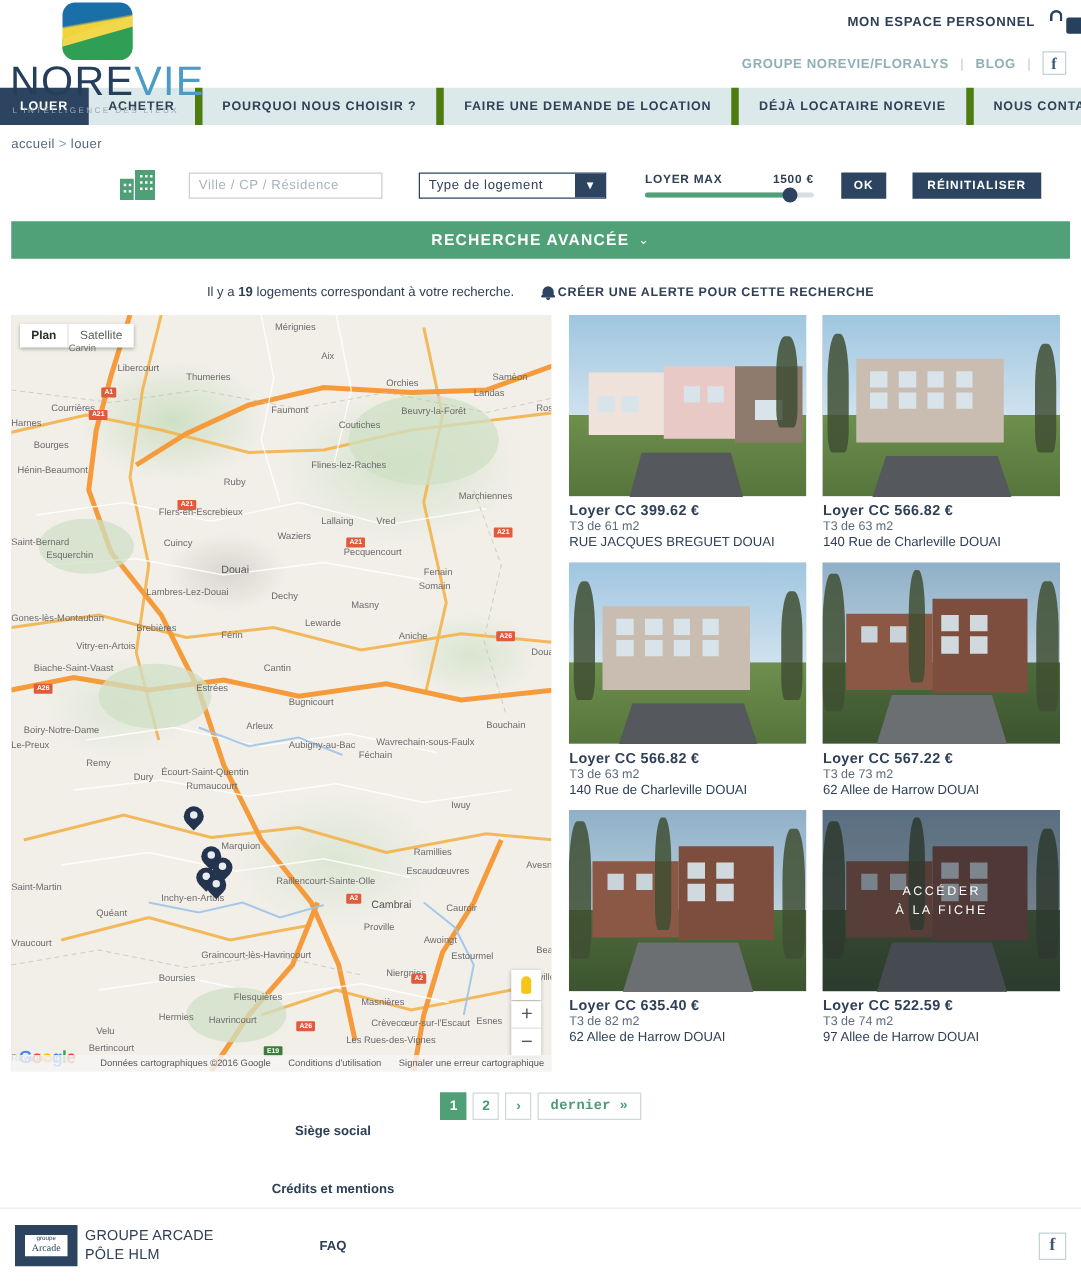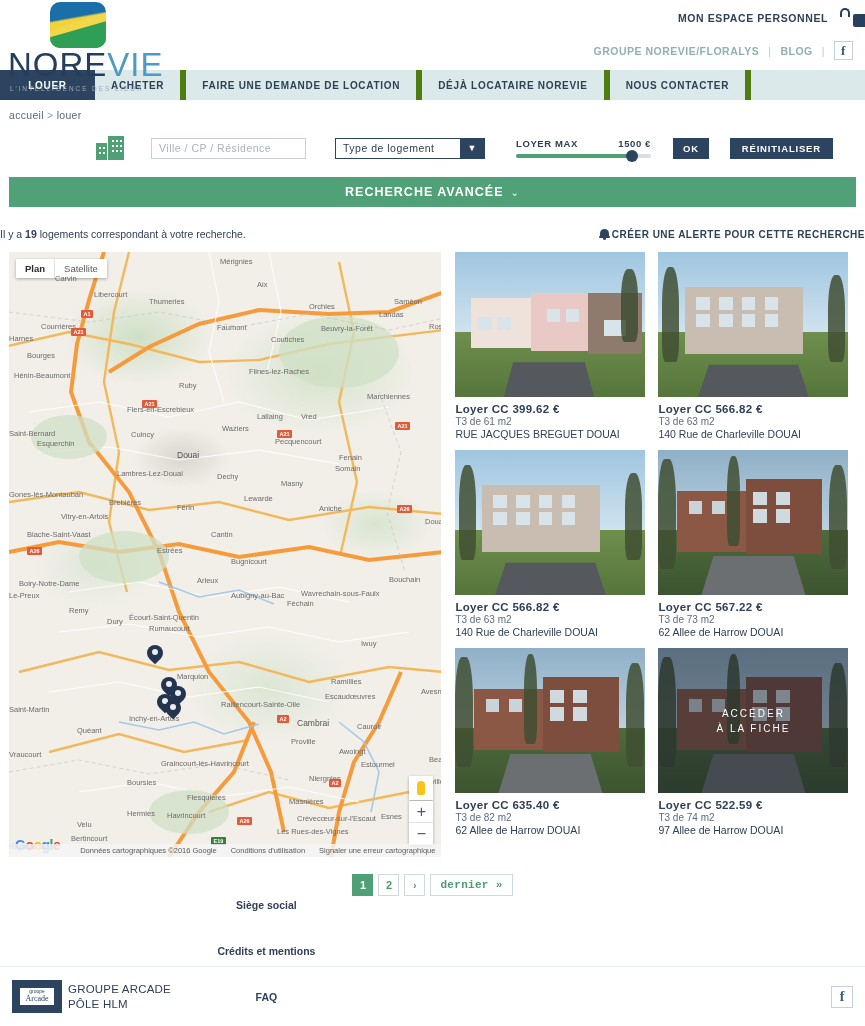--- a/index.html
+++ b/index.html
@@ -89,21 +89,21 @@
   .btn-reset { margin-left:21px; background:#2c4460; color:#fff; font-size:9.5px; font-weight:bold; letter-spacing:.8px;
                padding:5px 12px; border:none; cursor:pointer;}
 
   
   .adv-bar { margin:8px 9px 0 9px; height:30px; background:#50a078; color:#fff;
              display:flex; align-items:center; justify-content:center; gap:7px;
              font-size:12.5px; font-weight:bold; letter-spacing:1px; cursor:pointer;}
   .adv-bar .chev { font-size:10px; font-weight:400; }
 
   
-  .results-line { display:flex; align-items:center; justify-content:space-between; gap:22px; margin-top:21px; font-size:10.5px; color:#2f4057;}
+  .results-line { display:flex; align-items:center; justify-content:center; gap:22px; margin-top:21px; font-size:10.5px; color:#2f4057;}
   .results-line b { font-weight:bold; }
   .alert-link { display:flex; align-items:center; gap:2px; font-size:10px; font-weight:bold; letter-spacing:.5px; color:#2f4057; cursor:pointer;}
   .bell { width:11px;height:12px; position:relative; display:inline-block;}
   .bell .dome{position:absolute;top:1px;left:1px;width:9px;height:8px;background:#2c4460;border-radius:5px 5px 0 0;}
   .bell .base{position:absolute;bottom:2px;left:0;width:11px;height:2px;background:#2c4460;border-radius:1px;}
   .bell .clap{position:absolute;bottom:0;left:4px;width:3px;height:2px;background:#2c4460;border-radius:0 0 2px 2px;}
 
   
   .main { display:flex; gap:14px; padding:0 9px; margin-top:12px; }
 
@@ -218,20 +218,21 @@
       <span>BLOG</span>
       <span class="sep">|</span>
       <span class="fb-box">f</span>
     </div>
   </div>
 </div>
 
 <div class="nav">
   <div class="nav-item active">LOUER</div>
   <div class="nav-item">ACHETER</div>
+  <div class="nav-item">POURQUOI NOUS CHOISIR ?</div>
   <div class="nav-item">FAIRE UNE DEMANDE DE LOCATION</div>
   <div class="nav-item">DÉJÀ LOCATAIRE NOREVIE</div>
   <div class="nav-item">NOUS CONTACTER</div>
 
 </div>
 
 <div class="breadcrumb">
   <span>accueil</span>
   <span class="sep">&gt;</span>
   <span>louer</span>

